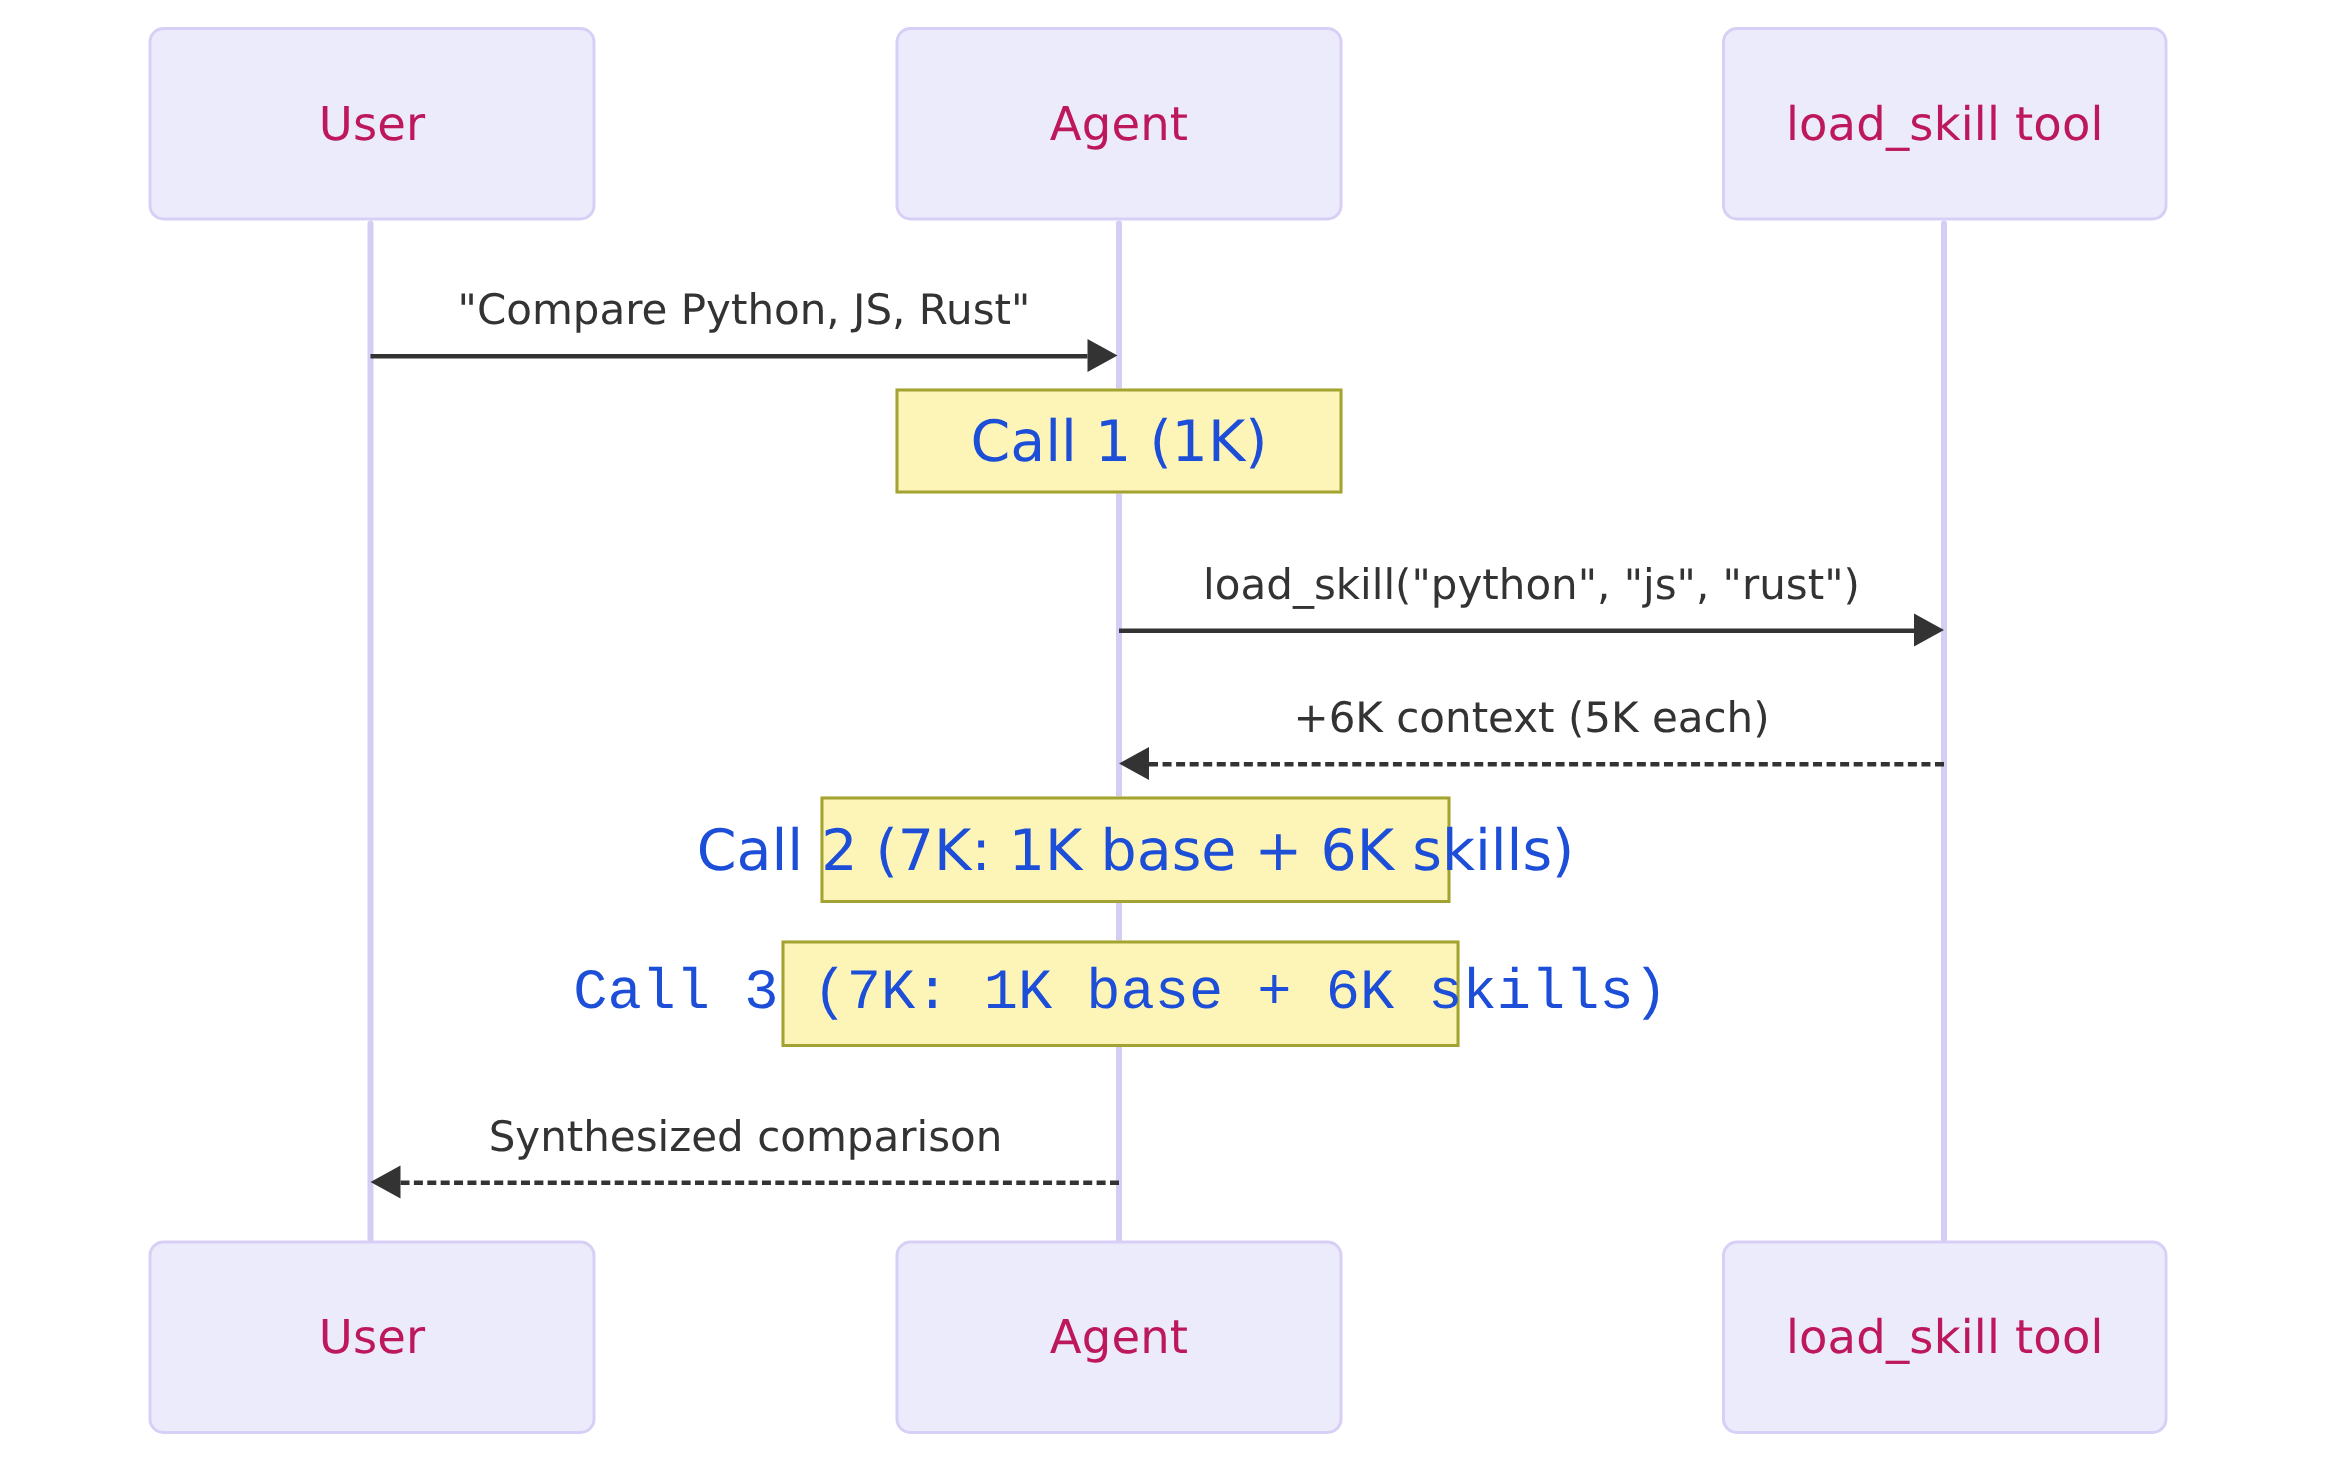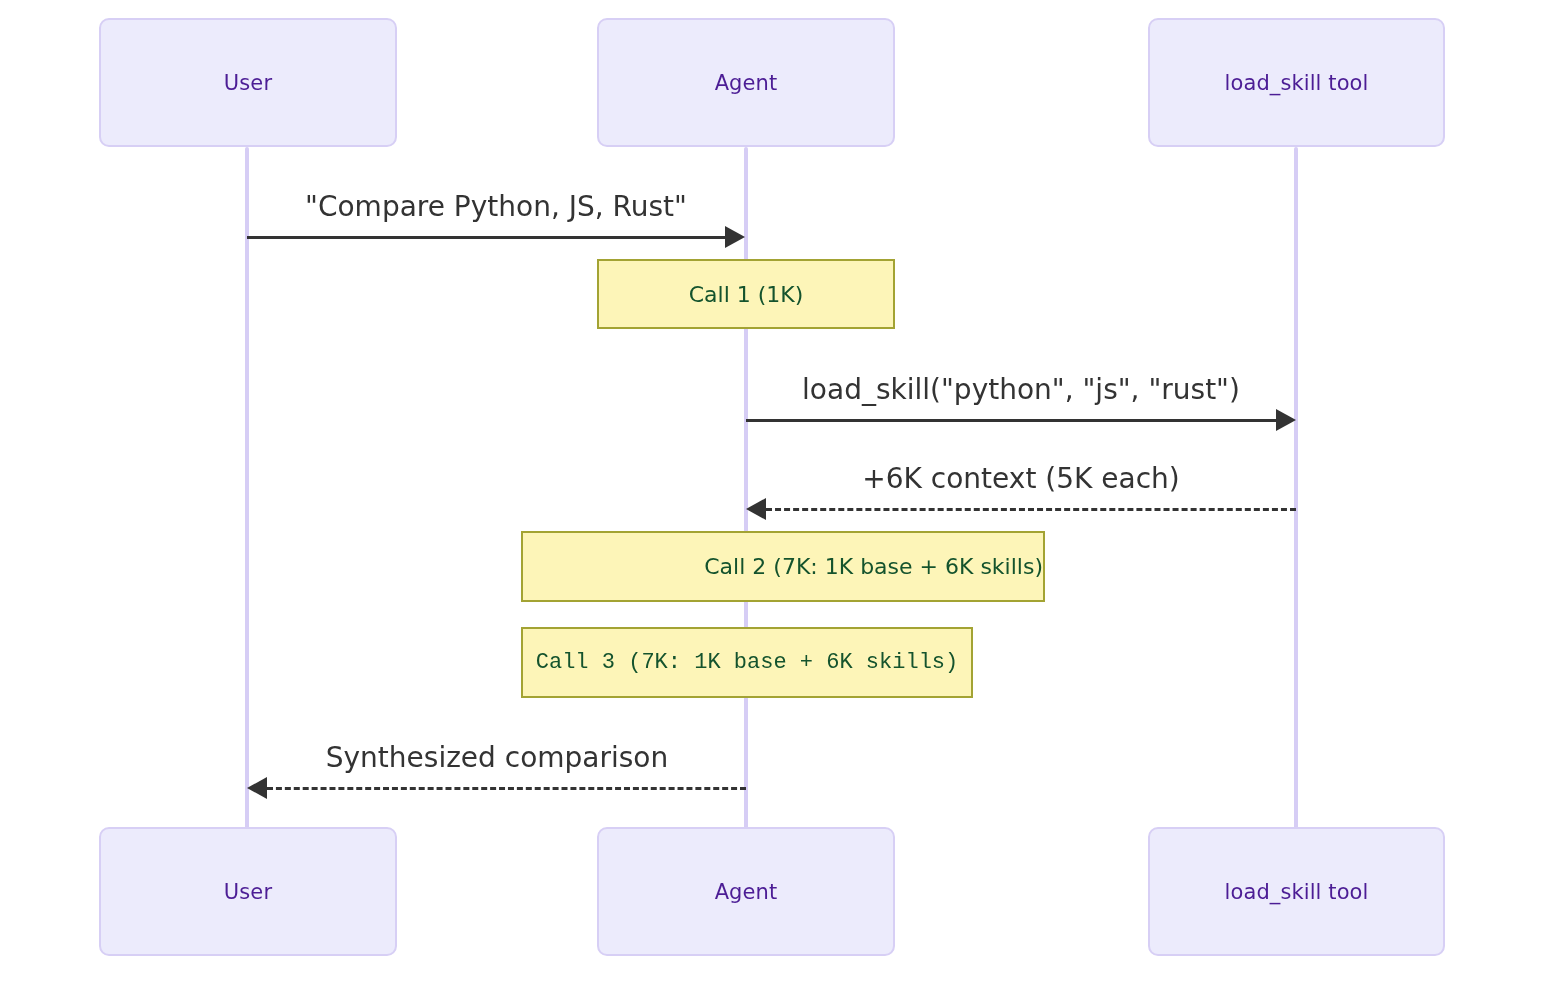--- a/index.html
+++ b/index.html
@@ -33,39 +33,39 @@
     position: absolute;
     box-sizing: border-box;
     background: #ecebfc;
     border: 2px solid #d7cff5;
     border-radius: 10px;
     display: flex;
     align-items: center;
     justify-content: center;
   }
   .participant-label {
-    font-size: 21px;
-    color: #4c1d95;
+    font-size: 31px;
+    color: #be185d;
     letter-spacing: 0.1px;
     white-space: nowrap;
   }
 
   
   .note {
     position: absolute;
     box-sizing: border-box;
     background: #fdf5b8;
     border: 2px solid #a3a333;
     display: flex;
     align-items: center;
     justify-content: center;
   }
   .note-label {
-    font-size: 22px;
-    color: #14532d;
+    font-size: 38px;
+    color: #1d4ed8;
     white-space: nowrap;
   }
 
   
   .msg-line {
     position: absolute;
     height: 0;
     border-top: 3px solid #333333;
   }
   .msg-line.dashed {
@@ -132,21 +132,21 @@
   </div>
 
   <div class="msg-label" style="left:1021px; top:373px;">load_skill("python", "js", "rust")</div>
   <div class="msg-line" style="left:746px; top:419px; width:530px;"></div>
   <div class="arrowhead right" style="left:1276px; top:409px;"></div>
 
   <div class="msg-label" style="left:1021px; top:462px;">+6K context (5K each)</div>
   <div class="msg-line dashed" style="left:766px; top:508px; width:530px;"></div>
   <div class="arrowhead left" style="left:746px; top:498px;"></div>
 
-  <div class="note" style="left:521px; top:531px; width:524px; height:71px;justify-content:flex-end;">
+  <div class="note" style="left:547px; top:531px; width:420px; height:71px;">
     <span class="note-label">Call 2 (7K: 1K base + 6K skills)</span>
   </div>
 
   <div class="note" style="left:521px; top:627px; width:452px; height:71px;font-family:Liberation Mono, monospace;">
     <span class="note-label">Call 3 (7K: 1K base + 6K skills)</span>
   </div>
 
   <div class="msg-label" style="left:497px; top:741px;text-align:center;">Synthesized comparison</div>
   <div class="msg-line dashed" style="left:267px; top:787px; width:479px;"></div>
   <div class="arrowhead left" style="left:247px; top:777px;"></div>

